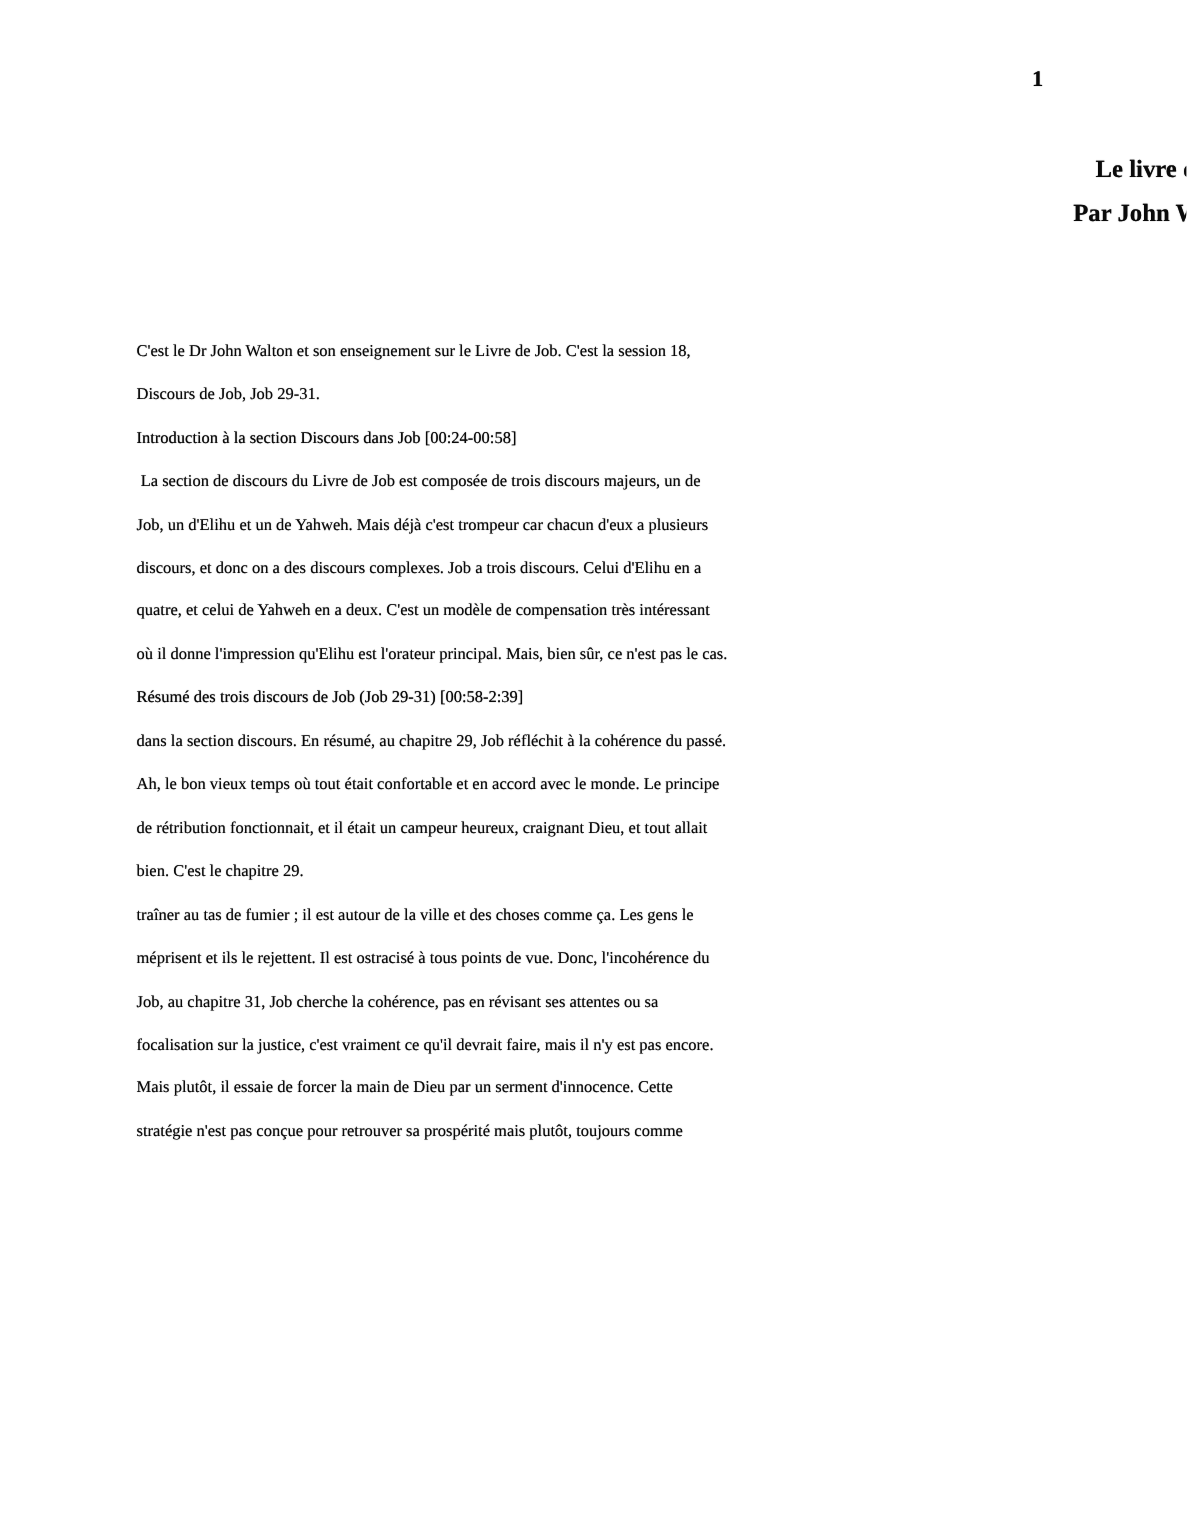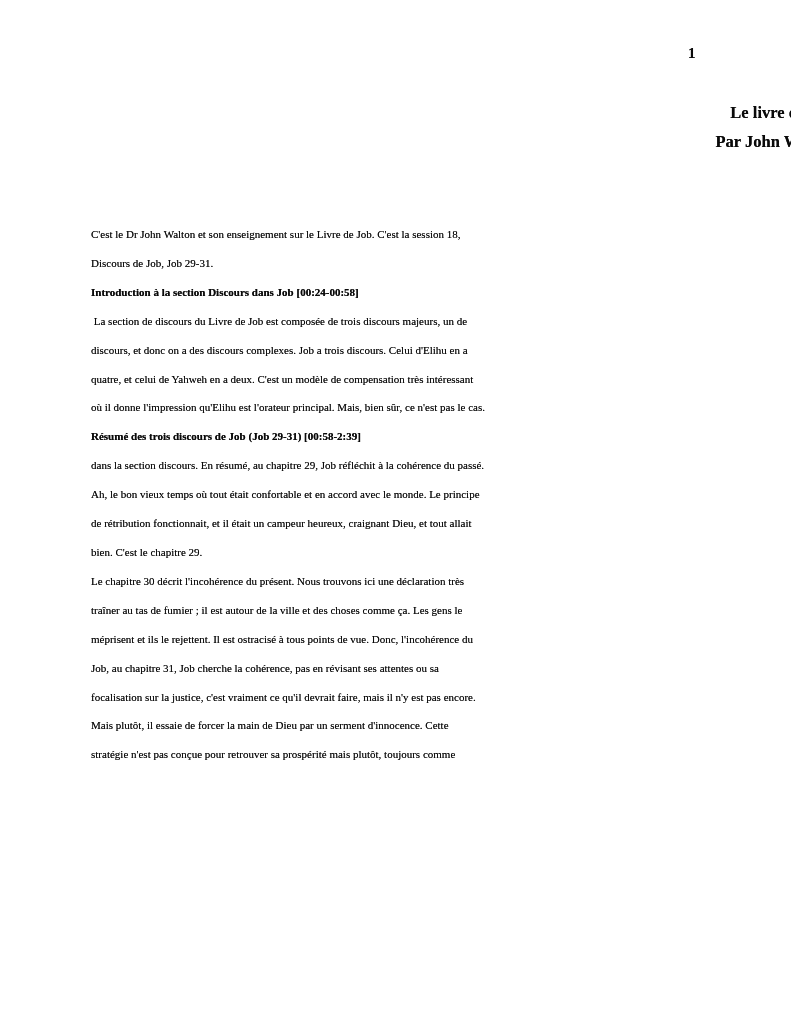--- a/index.html
+++ b/index.html
@@ -44,50 +44,50 @@
     width: 660px;
     font-size: 11px;
     line-height: 28.9px;
     text-shadow: 0 0 0.6px rgba(0,0,0,0.65);
   }
   .line {
     white-space: pre-wrap;
     min-height: 28.9px;
   }
   .line.heading {
-    font-weight: 700;
+    font-weight: 400;
     text-shadow: 0 0 0.6px rgba(0,0,0,0.8);
   }
 </style>
 </head>
 <body>
 
 <div class="page">
 
   <div class="page-number">1</div>
 
   <div class="title-block">
     <div class="title-line">Le livre de Job</div>
     <div class="title-line">Par John Walton</div>
   </div>
 
   <div class="body-block">
     <div class="line">C'est le Dr John Walton et son enseignement sur le Livre de Job. C'est la session 18,</div>
     <div class="line">Discours de Job, Job 29-31.</div>
     <div class="line heading">Introduction à la section Discours dans Job [00:24-00:58]</div>
     <div class="line"> La section de discours du Livre de Job est composée de trois discours majeurs, un de</div>
+    <div class="line">Job, un d'Elihu et un de Yahweh. Mais déjà c'est trompeur car chacun d'eux a plusieurs</div>
     <div class="line">discours, et donc on a des discours complexes. Job a trois discours. Celui d'Elihu en a</div>
     <div class="line">quatre, et celui de Yahweh en a deux. C'est un modèle de compensation très intéressant</div>
     <div class="line">où il donne l'impression qu'Elihu est l'orateur principal. Mais, bien sûr, ce n'est pas le cas.</div>
     <div class="line heading">Résumé des trois discours de Job (Job 29-31) [00:58-2:39]</div>
     <div class="line">dans la section discours. En résumé, au chapitre 29, Job réfléchit à la cohérence du passé.</div>
     <div class="line">Ah, le bon vieux temps où tout était confortable et en accord avec le monde. Le principe</div>
     <div class="line">de rétribution fonctionnait, et il était un campeur heureux, craignant Dieu, et tout allait</div>
     <div class="line">bien. C'est le chapitre 29.</div>
-    <div class="line">Le chapitre 30 décrit l'incohérence du présent. Nous trouvons ici une déclaration très</div>
     <div class="line">traîner au tas de fumier ; il est autour de la ville et des choses comme ça. Les gens le</div>
     <div class="line">méprisent et ils le rejettent. Il est ostracisé à tous points de vue. Donc, l'incohérence du</div>
     <div class="line">Job, au chapitre 31, Job cherche la cohérence, pas en révisant ses attentes ou sa</div>
     <div class="line">focalisation sur la justice, c'est vraiment ce qu'il devrait faire, mais il n'y est pas encore.</div>
     <div class="line">Mais plutôt, il essaie de forcer la main de Dieu par un serment d'innocence. Cette</div>
     <div class="line">stratégie n'est pas conçue pour retrouver sa prospérité mais plutôt, toujours comme</div>
   </div>
 
 </div>
 

